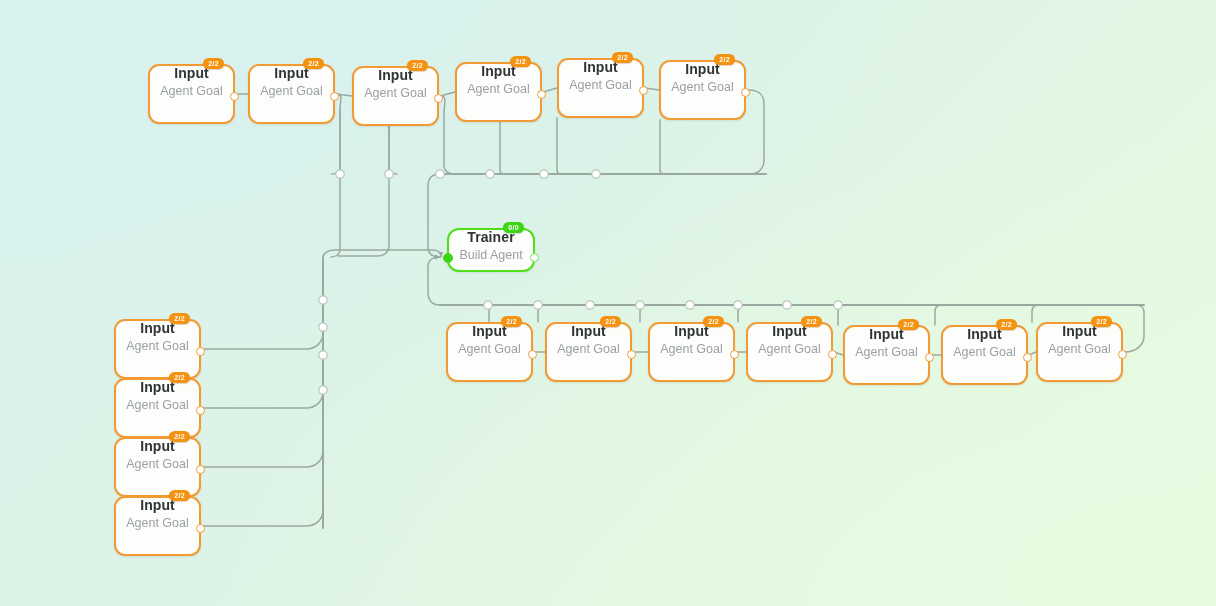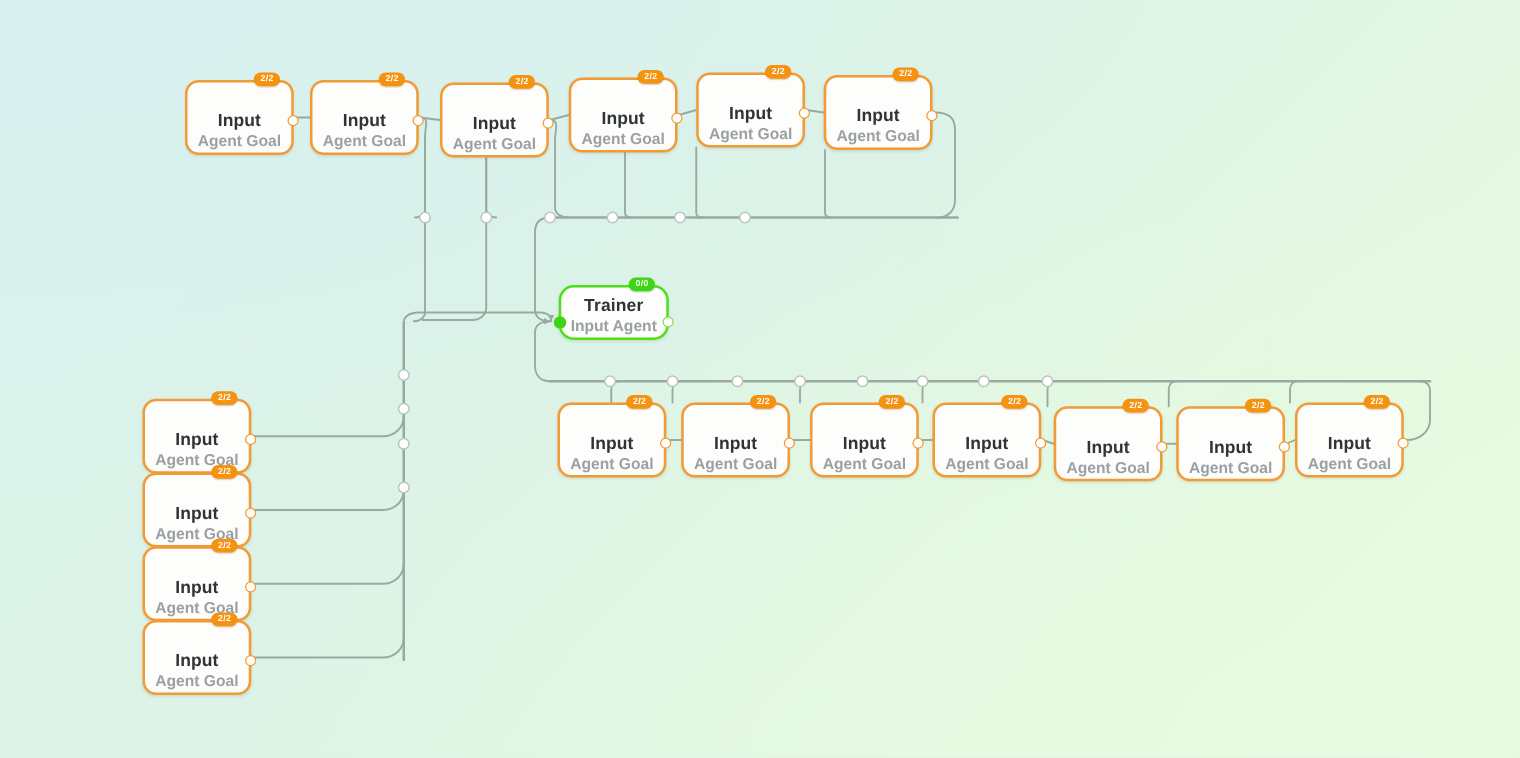--- a/index.html
+++ b/index.html
@@ -14,29 +14,29 @@
       radial-gradient(140% 120% at 0% 0%,   #d8f1ef 0%, rgba(216,241,239,0) 55%),
       radial-gradient(140% 130% at 100% 100%, #e6fbe0 0%, rgba(230,251,224,0) 60%),
       linear-gradient(135deg,#daf2ed 0%, #ddf3e6 45%, #e4f8e2 75%, #e9fce4 100%);
   }
   #edges{position:absolute;inset:0;width:1216px;height:606px;pointer-events:none;}
 
   .node{
     position:absolute;box-sizing:border-box;
     background:#fdfdfc;border:2px solid #f29a33;border-radius:11px;
     box-shadow:0 1px 2px rgba(90,90,70,.13);
-    display:flex;flex-direction:column;align-items:center;justify-content:flex-end;
+    display:flex;flex-direction:column;align-items:center;justify-content:flex-start;
   }
   .node.trainer{border-color:#4de017;border-radius:12px;}
   .n-title{
     font-size:14px;font-weight:700;color:#2f3437;line-height:1.05;
     letter-spacing:.1px;white-space:nowrap;
   }
   .n-sub{
-    font-size:12.5px;font-weight:700;color:#9aa0a3;line-height:1.25;
+    font-size:12.5px;font-weight:400;color:#9aa0a3;line-height:1.25;
     margin-top:3px;white-space:nowrap;
   }
   .badge{
     position:absolute;top:-8px;right:9px;
     background:#f5920f;color:#fff;border-radius:8px;
     font-size:7px;font-weight:700;letter-spacing:.3px;
     padding:1.5px 5px 2px;line-height:1;
     box-shadow:0 1px 1px rgba(120,80,10,.25);
   }
   .badge.green{background:#3dd614;box-shadow:0 1px 1px rgba(40,120,10,.25);}
@@ -213,21 +213,21 @@
   <div class="node" style="left:114px;top:496px;width:87px;height:60px;">
     <span class="badge">2/2</span>
     <span class="n-title">Input</span>
     <span class="n-sub">Agent Goal</span>
     <span class="port out" style="top:26px;"></span>
   </div>
 
   <div class="node trainer" style="left:447px;top:228px;width:88px;height:44px;">
     <span class="badge green">0/0</span>
     <span class="n-title">Trainer</span>
-    <span class="n-sub">Input Agent</span>
+    <span class="n-sub">Build Agent</span>
     <span class="port in green-filled" style="top:23px;"></span>
     <span class="port out green-hollow" style="top:23px;"></span>
   </div>
 
   <div class="node" style="left:446px;top:322px;width:87px;height:60px;">
     <span class="badge">2/2</span>
     <span class="n-title">Input</span>
     <span class="n-sub">Agent Goal</span>
     <span class="port out" style="top:26px;"></span>
   </div>

